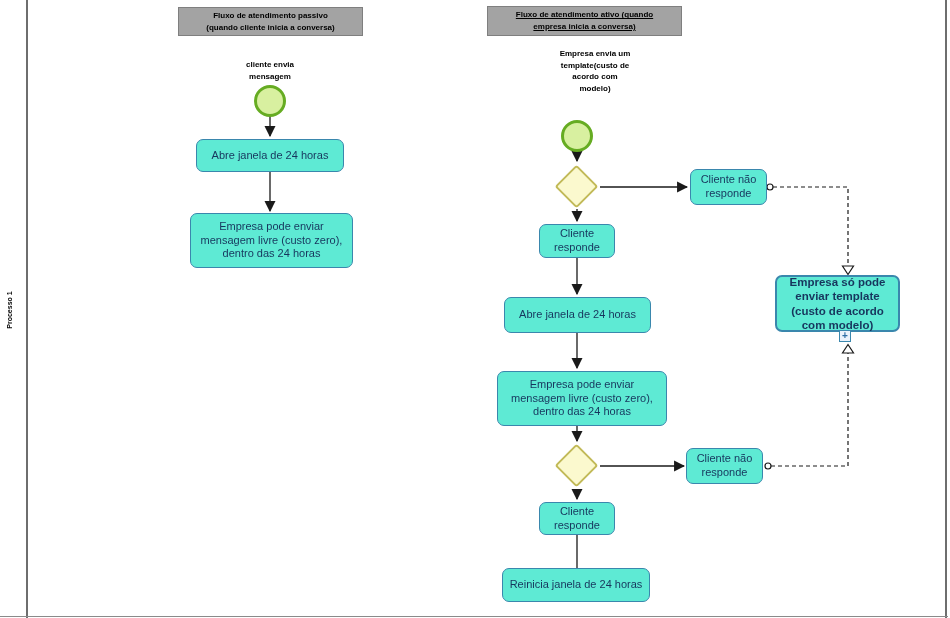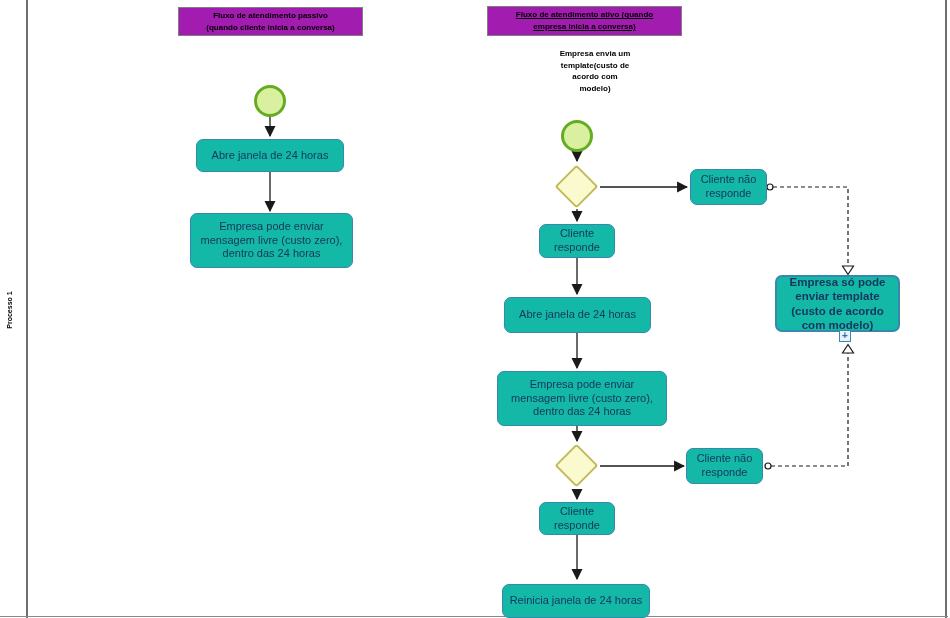--- a/index.html
+++ b/index.html
@@ -11,41 +11,41 @@
   
   .pool-line-v{position:absolute;top:0;width:2px;height:618px;background:#6e6e6e;}
   .pool-line-h{position:absolute;left:0;width:948px;height:1px;background:#8a8a8a;}
   .pool-label{
     position:absolute;left:-20px;top:303px;width:60px;height:14px;
     transform:rotate(-90deg);transform-origin:center;
     font-size:7px;font-weight:bold;color:#000;text-align:center;line-height:14px;
   }
   
   .title-box{
-    position:absolute;background:#a21caf;border:1px solid #7f7f7f;
+    position:absolute;background:#a3a3a3;border:1px solid #7f7f7f;
     display:flex;align-items:center;justify-content:center;text-align:center;
     font-size:8px;font-weight:bold;color:#000;line-height:1.45;padding:1px 3px;box-sizing:border-box;
   }
   
   .free-label{
     position:absolute;text-align:center;font-size:8px;font-weight:bold;color:#000;line-height:1.45;
   }
   
   .start-event{
     position:absolute;width:26px;height:26px;border-radius:50%;
     background:#d8f0a0;border:3px solid #66ac22;box-sizing:content-box;
   }
   
   .gateway{
     position:absolute;width:31px;height:31px;background:#fbf9ce;border:2px solid #c2ba58;
     transform:rotate(45deg);border-radius:3px;box-sizing:border-box;
   }
   
   .task{
-    position:absolute;background:#14b8a6;border:1.5px solid #3a87ad;border-radius:7px;
+    position:absolute;background:#5eead4;border:1.5px solid #3a87ad;border-radius:7px;
     display:flex;align-items:center;justify-content:center;text-align:center;
     color:#17365d;font-size:11px;line-height:1.25;box-sizing:border-box;padding:2px 4px;
   }
   .task.bold{font-weight:bold;font-size:11.5px;border-width:2px;}
   .plus-marker{
     position:absolute;width:12px;height:12px;background:#eaf1fb;border:1px solid #3a87ad;
     color:#2e6da4;font-size:10px;font-weight:bold;line-height:10px;text-align:center;box-sizing:border-box;
   }
   svg.wires{position:absolute;left:0;top:0;pointer-events:none;}
 </style>
@@ -84,20 +84,22 @@
     <polygon points="842.5,266 853.5,266 848,274.5" fill="#ffffff" stroke="#1a1a1a" stroke-width="1.2"></polygon>
 
     <circle cx="768" cy="466" r="3" fill="#ffffff" stroke="#1a1a1a" stroke-width="1.2"></circle>
     <path d="M771,466 L848,466 L848,352" fill="none" stroke="#1a1a1a" stroke-width="1.2" stroke-dasharray="4,3"></path>
     <polygon points="842.5,353 853.5,353 848,344.5" fill="#ffffff" stroke="#1a1a1a" stroke-width="1.2"></polygon>
   </svg>
 
   <div class="title-box pre" style="left:178px;top:7px;width:185px;height:29px;">Fluxo de atendimento passivo
 (quando cliente inicia a conversa)</div>
 
+  <div class="free-label pre" style="left:210px;top:59px;width:120px;">cliente envia
+mensagem</div>
 
   <div class="start-event" style="left:254px;top:85px;"></div>
 
   <div class="task" style="left:196px;top:139px;width:148px;height:33px;">
     <span class="pre">Abre janela de 24 horas</span>
   </div>
 
   <div class="task" style="left:190px;top:213px;width:163px;height:55px;">
     <span class="pre">Empresa pode enviar
 mensagem livre (custo zero),
@@ -133,21 +135,21 @@
   </div>
 
   <div class="gateway" style="left:561px;top:450px;"></div>
 
   <div class="task pre" style="left:686px;top:448px;width:77px;height:36px;">Cliente não
 responde</div>
 
   <div class="task pre" style="left:539px;top:502px;width:76px;height:33px;">Cliente
 responde</div>
 
-  <div class="task" style="left:502px;top:584px;width:148px;height:34px;">
+  <div class="task" style="left:502px;top:568px;width:148px;height:34px;">
     <span class="pre">Reinicia janela de 24 horas</span>
   </div>
 
   <div class="task bold pre" style="left:775px;top:275px;width:125px;height:57px;">Empresa só pode
 enviar template
 (custo de acordo
 com modelo)</div>
 
   <div class="plus-marker" style="left:839px;top:330px;">+</div>
 

